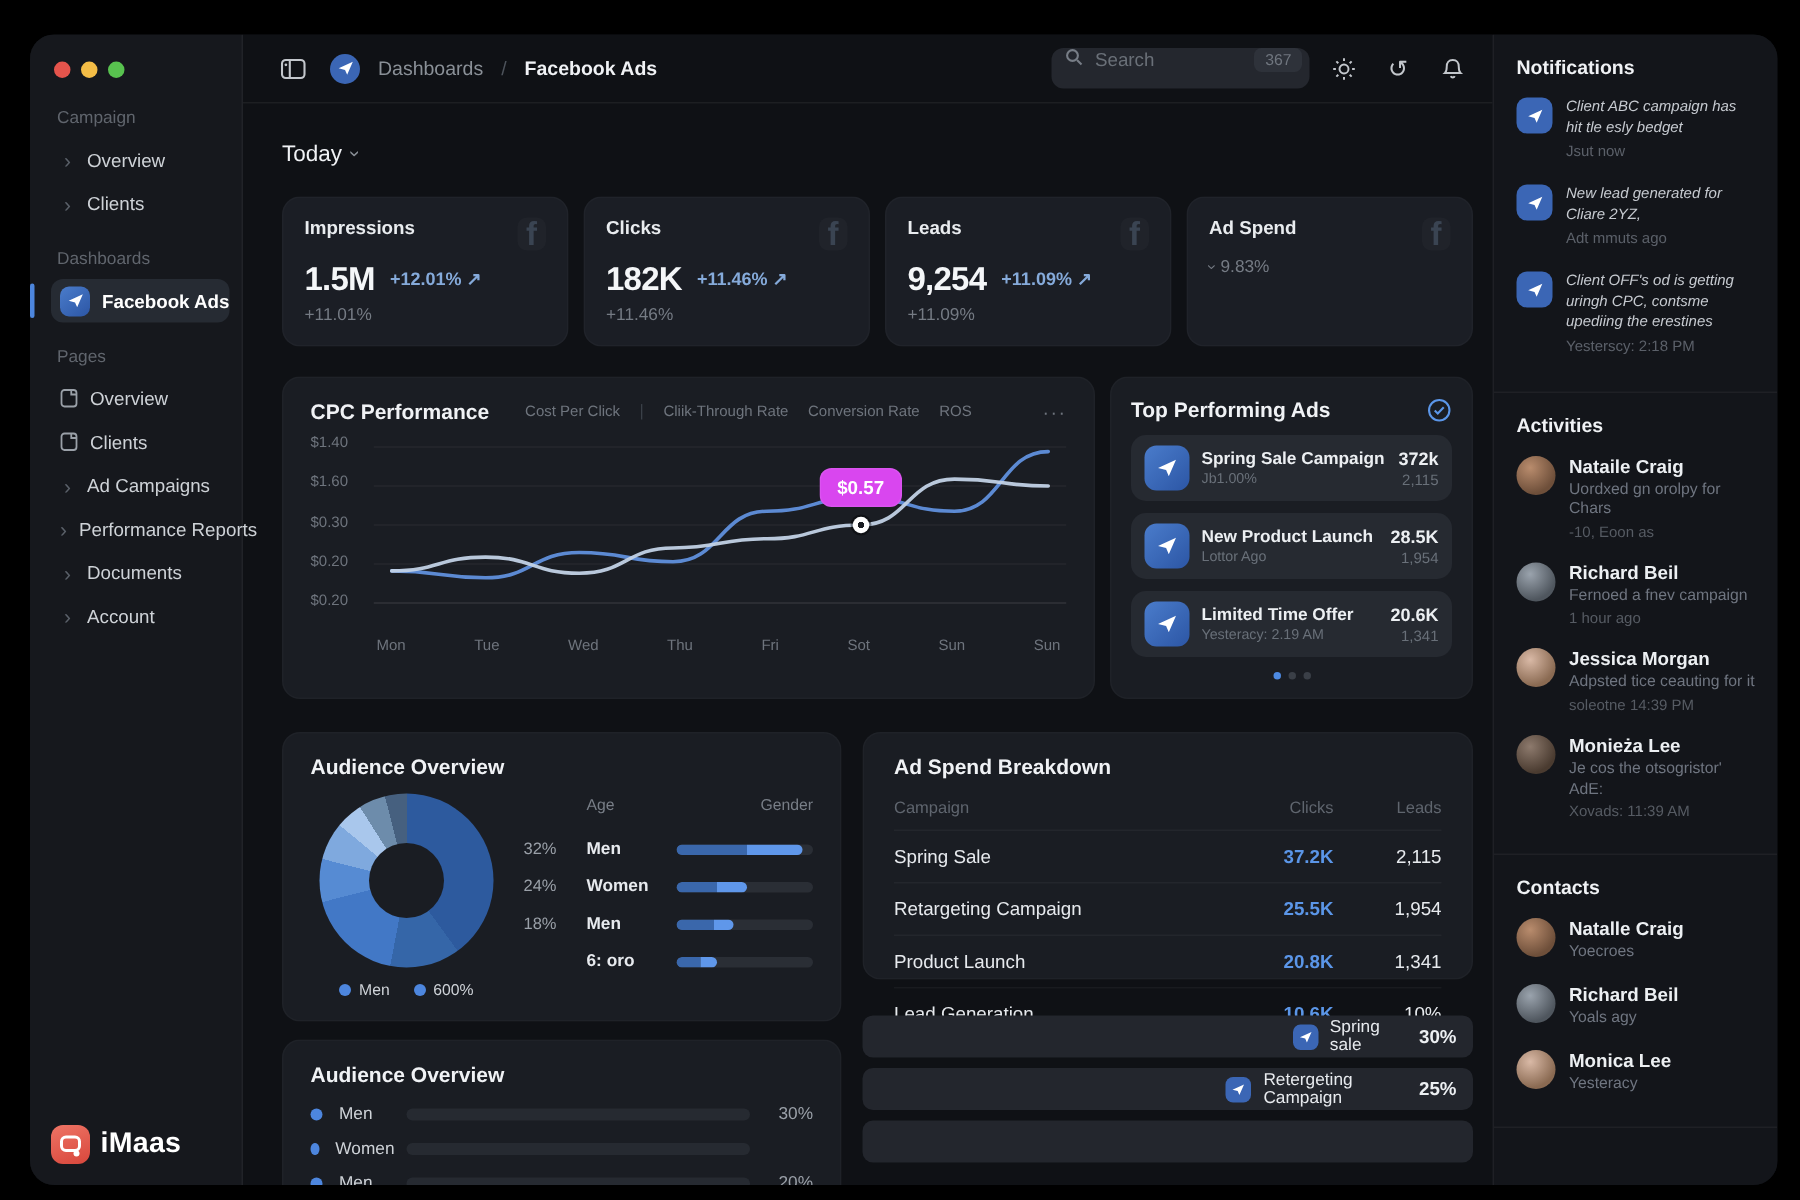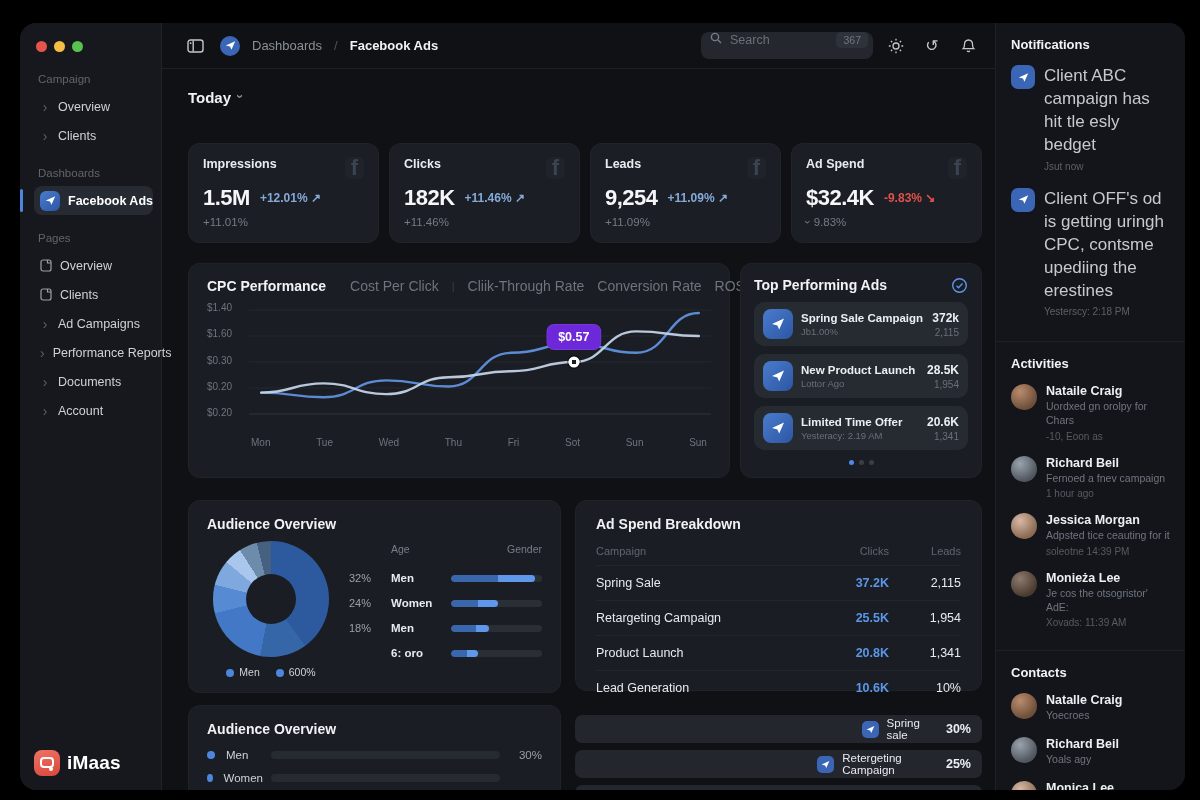--- a/index.html
+++ b/index.html
@@ -33,49 +33,49 @@
   .crumb-cur{font-size:13px;color:#f0f2f5;font-weight:700;}
   .fb-circle{width:20px;height:20px;border-radius:50%;background:#3b66b5;display:flex;align-items:center;justify-content:center;}
   .tb-right{display:flex;align-items:center;gap:10px;}
   .search{width:172px;height:27px;border-radius:8px;background:#24272e;display:flex;align-items:flex-start;padding:0 5px 0 9px;gap:6px;box-sizing:border-box;}
   .search input{background:transparent;border:0;outline:0;color:#c8ccd2;font-size:12.5px;width:90px;font-family:inherit;}
   .search input::placeholder{color:#6a7078;}
   .kbd{background:#2e323a;border-radius:5px;padding:2px 7px;font-size:10.5px;color:#70767f;margin-left:auto;}
   .icon-btn{width:26px;height:26px;display:flex;align-items:center;justify-content:center;color:#c3c7cc;font-size:16px;}
 
   .content{flex:1;padding:20px 13px 0 26px;overflow:hidden;}
-  .today{display:flex;align-items:flex-start;gap:7px;font-size:15px;font-weight:700;color:#f0f2f5;height:26px;margin-bottom:28px;width:max-content;}
+  .today{display:flex;align-items:center;gap:7px;font-size:15px;font-weight:400;color:#f0f2f5;height:26px;margin-bottom:16px;width:max-content;}
   .caret-down{display:inline-block;transform:rotate(90deg);color:#8a9097;font-size:13px;}
 
   .kpis{display:grid;grid-template-columns:repeat(4,1fr);gap:10px;}
   .kpi{background:#1b1e25;border-radius:12px;padding:13px 14px;height:100px;box-sizing:border-box;border:1px solid rgba(255,255,255,.025);}
   .kpi-top{display:flex;justify-content:space-between;align-items:flex-start;}
   .kpi-title{font-size:12.5px;font-weight:700;color:#e9ecef;}
   .fb-f{font-size:22px;font-weight:700;color:#3a4452;line-height:.8;padding:2px 6px;border-radius:6px;background:rgba(255,255,255,.025);}
   .kpi-mid{display:flex;align-items:center;gap:10px;margin-top:6px;}
   .kpi-value{font-size:22px;font-weight:700;color:#f4f6f8;letter-spacing:-.5px;}
   .kpi-change{font-size:12px;font-weight:700;color:#85aada;white-space:nowrap;}
   .kpi-change.neg{color:#e0514b;}
   .kpi-sub{font-size:11.5px;color:#757b84;margin-top:5px;display:flex;align-items:center;gap:4px;}
   .kpi-sub .caret-down{font-size:11px;color:#757b84;}
 
   .row2{display:flex;gap:10px;margin-top:20px;}
   .card{background:#1a1d23;border-radius:12px;padding:14px 18px;box-sizing:border-box;border:1px solid rgba(255,255,255,.025);}
   .cpc-card{flex:1;height:215px;min-width:0;}
   .cpc-head{display:flex;align-items:center;gap:14px;}
   .card-title{font-size:14px;font-weight:700;color:#f0f2f5;}
   .tabs{display:flex;align-items:center;gap:13px;margin-left:10px;flex:1;min-width:0;}
-  .tab{font-size:14px;color:#6e747d;white-space:nowrap;}
+  .tab{font-size:10px;color:#6e747d;white-space:nowrap;}
   .tab-sep{color:#3a4048;font-size:11px;}
   .more-dots{color:#6e747d;font-size:13px;letter-spacing:1px;margin-left:auto;}
   .chart-wrap{display:flex;margin-top:8px;}
   .ylabels{width:42px;display:flex;flex-direction:column;justify-content:space-between;height:116px;font-size:10px;color:#6e747d;padding-top:0;}
   .plot{position:relative;flex:1;height:128px;min-width:0;}
   .plot svg{position:absolute;inset:0;width:100%;height:100%;}
-  .tooltip{position:absolute;transform:translate(-50%,-100%);margin-top:-12px;background:#6d28d9;border:1px solid rgba(255,255,255,.07);color:#fff;font-size:12.5px;font-weight:700;padding:5px 11px;border-radius:8px;white-space:nowrap;z-index:2;}
+  .tooltip{position:absolute;transform:translate(-50%,-100%);margin-top:-12px;background:#d946ef;border:1px solid rgba(255,255,255,.07);color:#fff;font-size:12.5px;font-weight:700;padding:5px 11px;border-radius:8px;white-space:nowrap;z-index:2;}
   .marker{position:absolute;width:11px;height:11px;border-radius:50%;transform:translate(-50%,-50%);background:radial-gradient(circle,#1a1d23 0 2.2px,#ffffff 2.3px);box-shadow:0 0 0 1.5px rgba(0,0,0,.4);z-index:2;}
   .xlabels{display:flex;justify-content:space-between;padding:7px 4px 0 44px;font-size:10px;color:#6e747d;}
 
   .topads-card{width:242px;height:215px;padding:13px 13px;}
   .topads-head{display:flex;align-items:flex-start;justify-content:space-between;}
   .check-ic{width:17px;height:17px;}
   .topads-item{display:flex;gap:8px;background:#262a31;border-radius:10px;padding:7px 9px;margin-top:8px;align-items:center;}
   .ad-icon{width:30px;height:30px;border-radius:8px;background:linear-gradient(135deg,#4a7ccb,#2c56a5);display:flex;align-items:center;justify-content:center;flex:none;}
   .ta-main{flex:1;min-width:0;}
   .ta-title{font-size:11.5px;font-weight:700;color:#eceff2;white-space:nowrap;overflow:hidden;text-overflow:ellipsis;}
@@ -102,21 +102,21 @@
   .aud-grid{display:grid;grid-template-columns:34px 52px 1fr;gap:0 8px;align-items:center;}
   .aud-header{font-size:10.5px;color:#787e87;margin-bottom:17px;}
   .aud-header .h-gender{text-align:right;}
   .aud-row{margin-bottom:13px;}
   .aud-pct{font-size:11px;color:#9aa0a8;}
   .aud-name{font-size:11.5px;font-weight:700;color:#e7eaee;}
   .bar-track{height:7px;border-radius:4px;background:#2a2e35;overflow:hidden;display:flex;}
   .fill-dark{height:100%;background:#3a67ab;border-radius:4px 0 0 4px;}
   .fill-light{height:100%;background:#5f97ea;border-radius:0 4px 4px 0;}
 
-  .adspend-card{height:191px;width:100%;padding:14px 20px;}
+  .adspend-card{height:165px;width:100%;padding:14px 20px;}
   .t-head{display:grid;grid-template-columns:1fr 72px 72px;font-size:11px;color:#5f656e;padding:12px 0 8px;}
   .t-head .r, .t-row .r{text-align:right;}
   .t-row{display:grid;grid-template-columns:1fr 72px 72px;font-size:12.5px;padding:10px 0;border-top:1px solid rgba(255,255,255,.045);align-items:center;}
   .t-camp{color:#e7eaee;}
   .t-clicks{color:#5b96e8;font-weight:700;}
   .t-leads{color:#e7eaee;}
 
   .pills{margin-top:24px;display:flex;flex-direction:column;gap:7px;}
   .pill{position:relative;height:28px;border-radius:7px;background:#23262d;overflow:hidden;display:flex;align-items:center;padding:0 11px 0 9px;gap:8px;flex:none;}
   .pill-fill{position:absolute;left:0;top:0;bottom:0;background:linear-gradient(90deg,rgba(35,52,86,.55),#3e78d0);border-radius:7px 0 0 7px;}
@@ -134,21 +134,21 @@
   .a2-pct{width:34px;text-align:right;font-size:11.5px;color:#9aa0a8;flex:none;}
 
   
   .rightpanel{width:190px;background:#13151a;border-left:1px solid rgba(255,255,255,.05);flex-shrink:0;overflow:hidden;box-sizing:border-box;}
   .rp-section{padding:14px 15px 8px;border-bottom:1px solid rgba(255,255,255,.05);}
   .rp-section:last-child{border-bottom:0;}
   .rp-title{font-size:13px;font-weight:700;color:#f0f2f5;margin-bottom:13px;}
   .notif{display:flex;gap:9px;margin-bottom:16px;}
   .notif-icon{width:24px;height:24px;border-radius:7px;background:#3b66b5;display:flex;align-items:center;justify-content:center;flex:none;}
   .notif-body{min-width:0;}
-  .notif-text{font-size:17px;color:#c6cad0;line-height:1.35;}
+  .notif-text{font-size:10px;color:#c6cad0;line-height:1.35;font-style:italic;}
   .notif-time{font-size:10px;color:#5b6069;margin-top:4px;}
   .act{display:flex;gap:9px;margin-bottom:14px;}
   .avatar{width:26px;height:26px;border-radius:50%;flex:none;}
   .av-a{background:radial-gradient(circle at 35% 30%,#b98c6d,#6e4f3a 70%);}
   .av-b{background:radial-gradient(circle at 35% 30%,#9aa3ad,#4f565e 70%);}
   .av-c{background:radial-gradient(circle at 35% 30%,#d9b9a6,#8a6a52 70%);}
   .av-d{background:radial-gradient(circle at 35% 30%,#8d7a6d,#4a3b30 70%);}
   .act-name{font-size:12.5px;font-weight:700;color:#eceff2;}
   .act-desc{font-size:10.5px;color:#6f7580;margin-top:2px;line-height:1.3;}
   .act-time{font-size:10px;color:#565b63;margin-top:3px;}
@@ -319,24 +319,20 @@
               <span class="kpi-change"><span>+11.09%</span> <span>↗</span></span>
             </div>
           <div class="kpi-sub">
               <span>+11.09%</span>
             </div>
         </div>
         <div class="kpi">
           <div class="kpi-top">
               <span class="kpi-title">Ad Spend</span>
               <span class="fb-f">f</span>
-            </div>
-          <div class="kpi-mid">
-              <span class="kpi-value">$32.4K</span>
-              <span class="kpi-change neg"><span>-9.83%</span> <span>↘</span></span>
             </div>
           <div class="kpi-sub">
               <span class="caret-down">›</span>
               <span>9.83%</span>
             </div>
         </div>
       </div>
 
       <div class="row2">
         <div class="card cpc-card">
@@ -606,20 +602,31 @@
             <div class="notif-time">Jsut now</div>
           </div>
       </div>
       <div class="notif">
         <span class="notif-icon">
             <svg width="11" height="11" viewBox="0 0 14 14">
               <path d="M1 7 L13 1.5 L8.2 12.5 L6.4 8.4 Z" fill="#fff"></path>
             </svg>
           </span>
         <div class="notif-body">
+            <div class="notif-text">New lead generated for Cliare 2YZ,</div>
+            <div class="notif-time">Adt mmuts ago</div>
+          </div>
+      </div>
+      <div class="notif">
+        <span class="notif-icon">
+            <svg width="11" height="11" viewBox="0 0 14 14">
+              <path d="M1 7 L13 1.5 L8.2 12.5 L6.4 8.4 Z" fill="#fff"></path>
+            </svg>
+          </span>
+        <div class="notif-body">
             <div class="notif-text">Client OFF's od is getting uringh CPC, contsme upediing the erestines</div>
             <div class="notif-time">Yesterscy: 2:18 PM</div>
           </div>
       </div>
     </div>
 
     <div class="rp-section">
       <div class="rp-title">Activities</div>
       <div class="act">
         <span class="avatar av-a"></span>

